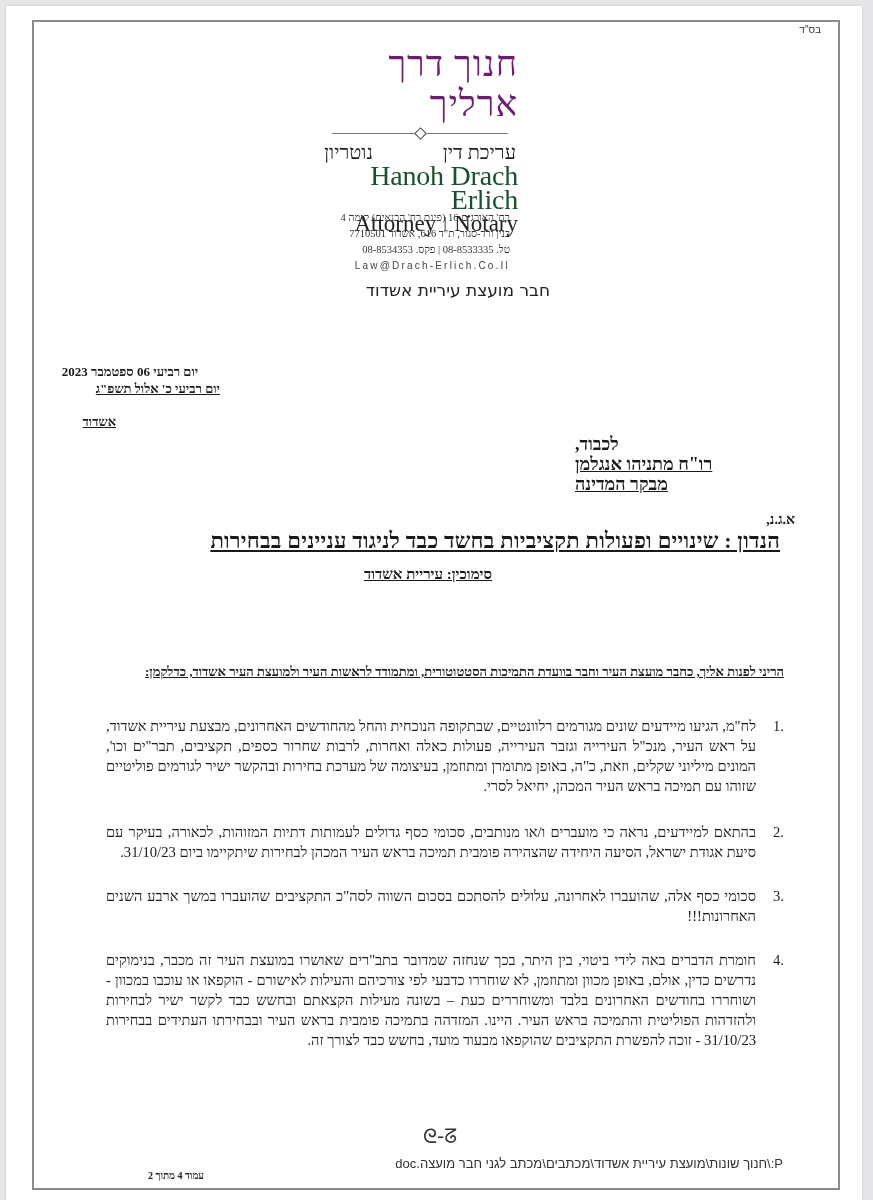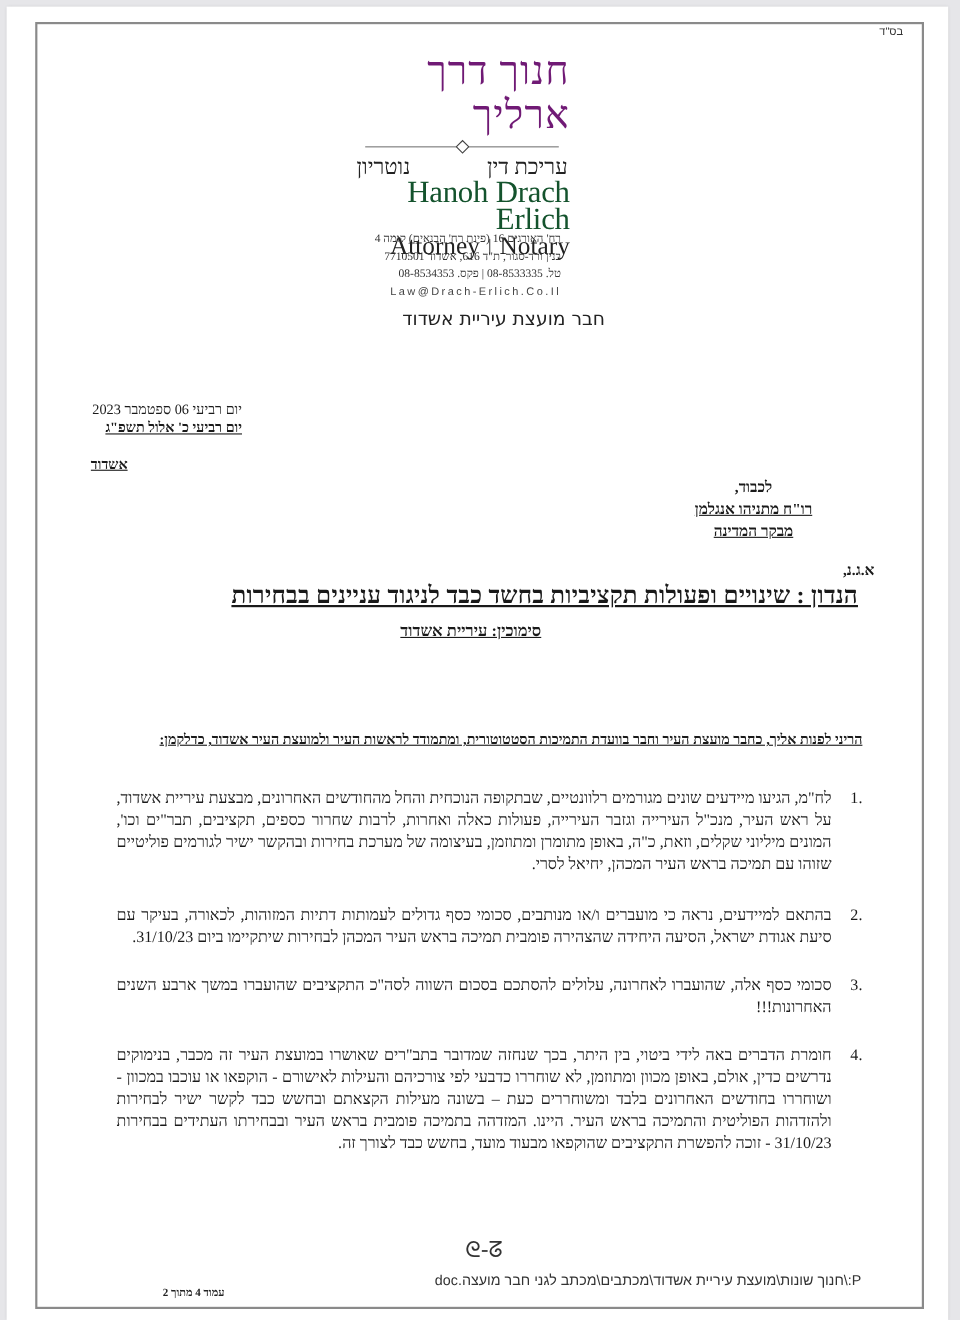--- a/index.html
+++ b/index.html
@@ -39,26 +39,26 @@
   .lh-titles { display:flex; justify-content:space-between; direction:rtl; font-size:20px; line-height:24px; padding:0 2px 0 6px; color:#222; }
   .lh-en-name { font-size:28px; line-height:24px; text-align:right; color:#14532d; letter-spacing:-0.2px; }
   .lh-en-title { font-size:23px; line-height:24px; text-align:right; color:#222; }
   .lh-en-title .sep { font-family:"Liberation Sans", sans-serif; font-size:15px; color:#666; padding:0 7px; position:relative; top:-3px; }
 
   .addr { left:330px; top:210px; width:180px; font-size:10.5px; line-height:16px; text-align:right; color:#333; direction:rtl; }
   .addr .email { direction:ltr; text-align:right; font-family:"Liberation Sans", sans-serif; letter-spacing:2.2px; font-size:10px; color:#444; }
   .council { left:290px; top:280px; width:260px; text-align:right; font-family:"DejaVu Sans", sans-serif; font-size:17px; color:#222; direction:rtl; }
 
   
-  .date1 { left:40px; top:364px; width:180px; font-weight:normal; font-size:13px; direction:rtl; text-align:right; }
+  .date1 { left:40px; top:364px; width:180px; font-weight:bold; font-size:13px; direction:rtl; text-align:center; }
   .date2 { left:40px; top:381px; width:180px; font-weight:bold; font-size:13px; direction:rtl; text-align:right; text-decoration:underline; }
   .city  { left:40px; top:414px; width:76px; font-weight:bold; font-size:13px; direction:rtl; text-align:right; text-decoration:underline; }
 
   
-  .recip { right:78px; top:434px; width:220px; direction:rtl; text-align:center; font-weight:bold; font-size:14px; line-height:20px; }
+  .recip { right:78px; top:434px; width:220px; direction:rtl; text-align:left; font-weight:bold; font-size:18px; line-height:20px; }
   .recip .u { text-decoration:underline; }
   .agn { right:78px; top:512px; direction:rtl; font-size:14px; font-weight:bold; }
 
   .subject { left:100px; top:528px; width:680px; direction:rtl; text-align:right; font-weight:bold; font-size:22px; text-decoration:underline; letter-spacing:0.2px; }
   .ref { left:88px; top:566px; width:680px; text-align:center; direction:rtl; font-weight:bold; font-size:15px; text-decoration:underline; }
 
   .intro { left:106px; top:662px; width:678px; direction:rtl; text-align:justify; font-weight:bold; font-size:13px; line-height:20px; text-decoration:underline; text-align-last:right; }
 
   ol.items {
     position:absolute; left:106px; top:716px; width:650px; margin:0; padding:0 0 0 0;

